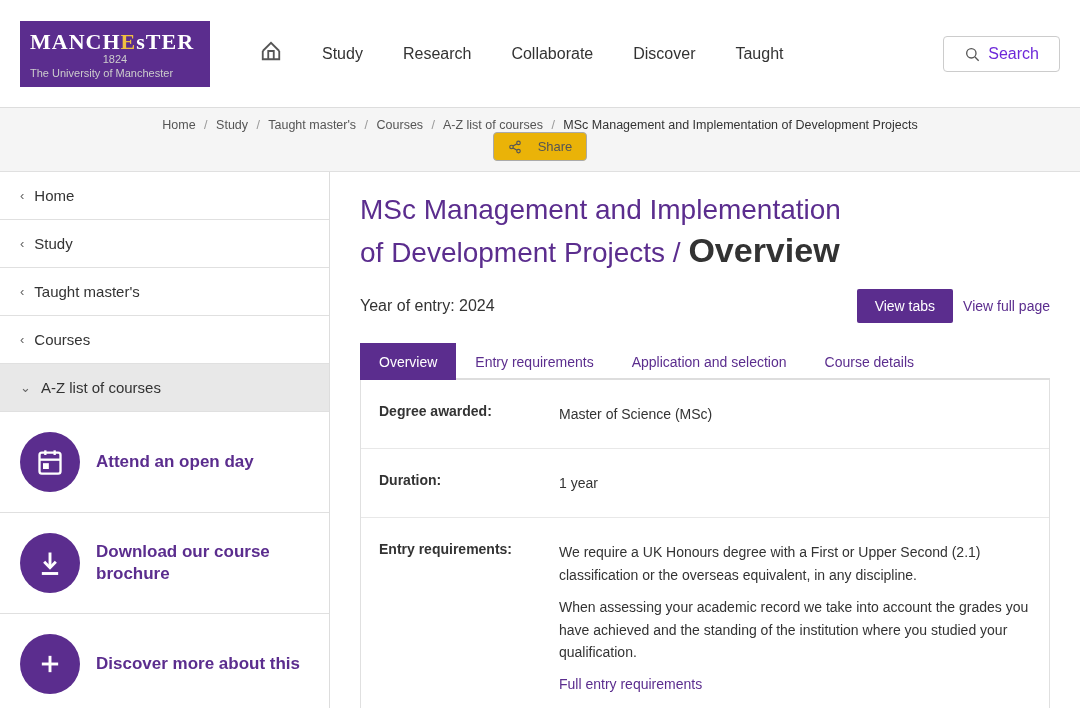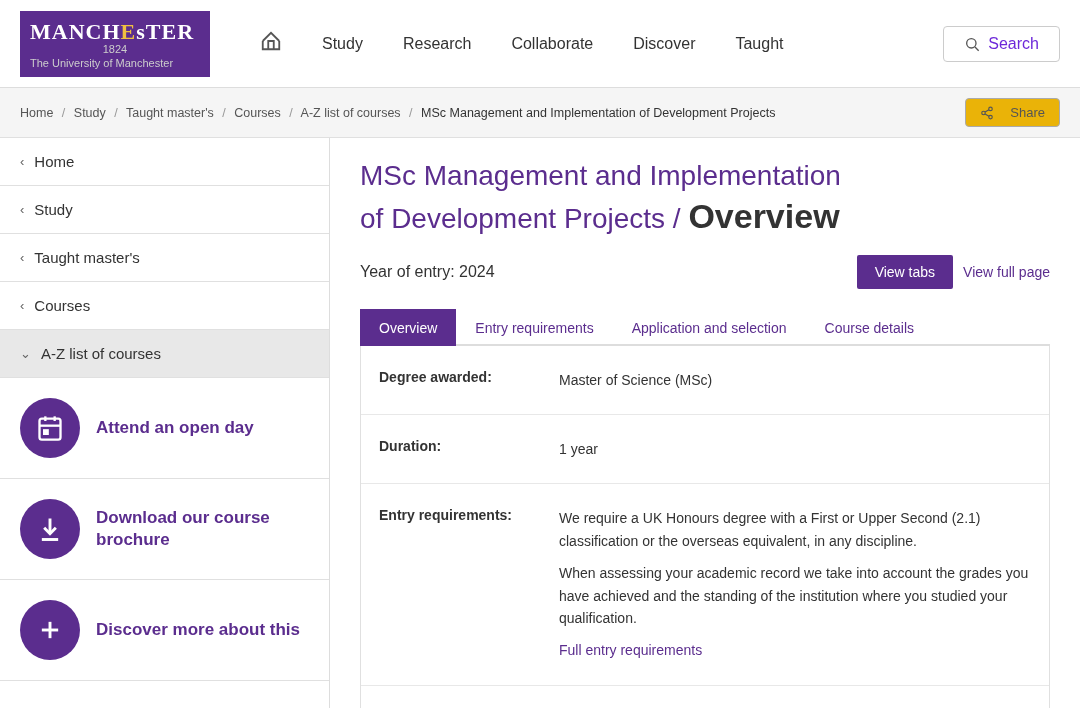--- a/index.html
+++ b/index.html
@@ -3,21 +3,21 @@
   <meta charset="utf-8">
   <style>
     * { box-sizing: border-box; margin: 0; padding: 0; }
     body { font-family: Arial, sans-serif; font-size: 14px; color: #333; background: #fff; width: 1080px; }
 
     
     .header {
       display: flex;
       align-items: center;
       padding: 0 20px;
-      height: 88px;
+      height: 108px;
       background: #fff;
       border-bottom: 1px solid #ddd;
     }
     .logo-box {
       background: #5b2d8e;
       padding: 8px 10px;
       width: 190px;
       flex-shrink: 0;
     }
     .logo-manchester {
@@ -69,20 +69,21 @@
     .search-icon-svg { width: 16px; height: 16px; fill: none; stroke: #555; stroke-width: 2; }
 
     
     .breadcrumb-bar {
       background: #f5f5f5;
       padding: 10px 20px;
       display: flex;
       align-items: center;
       justify-content: space-between;
       border-bottom: 1px solid #e0e0e0;
+      flex-direction: column;
     }
     .breadcrumb {
       font-size: 12.5px;
       color: #555;
     }
     .breadcrumb a { color: #555; text-decoration: none; }
     .breadcrumb .sep { margin: 0 5px; color: #999; }
     .breadcrumb .current { color: #333; font-weight: 500; }
     .share-btn {
       display: flex;

